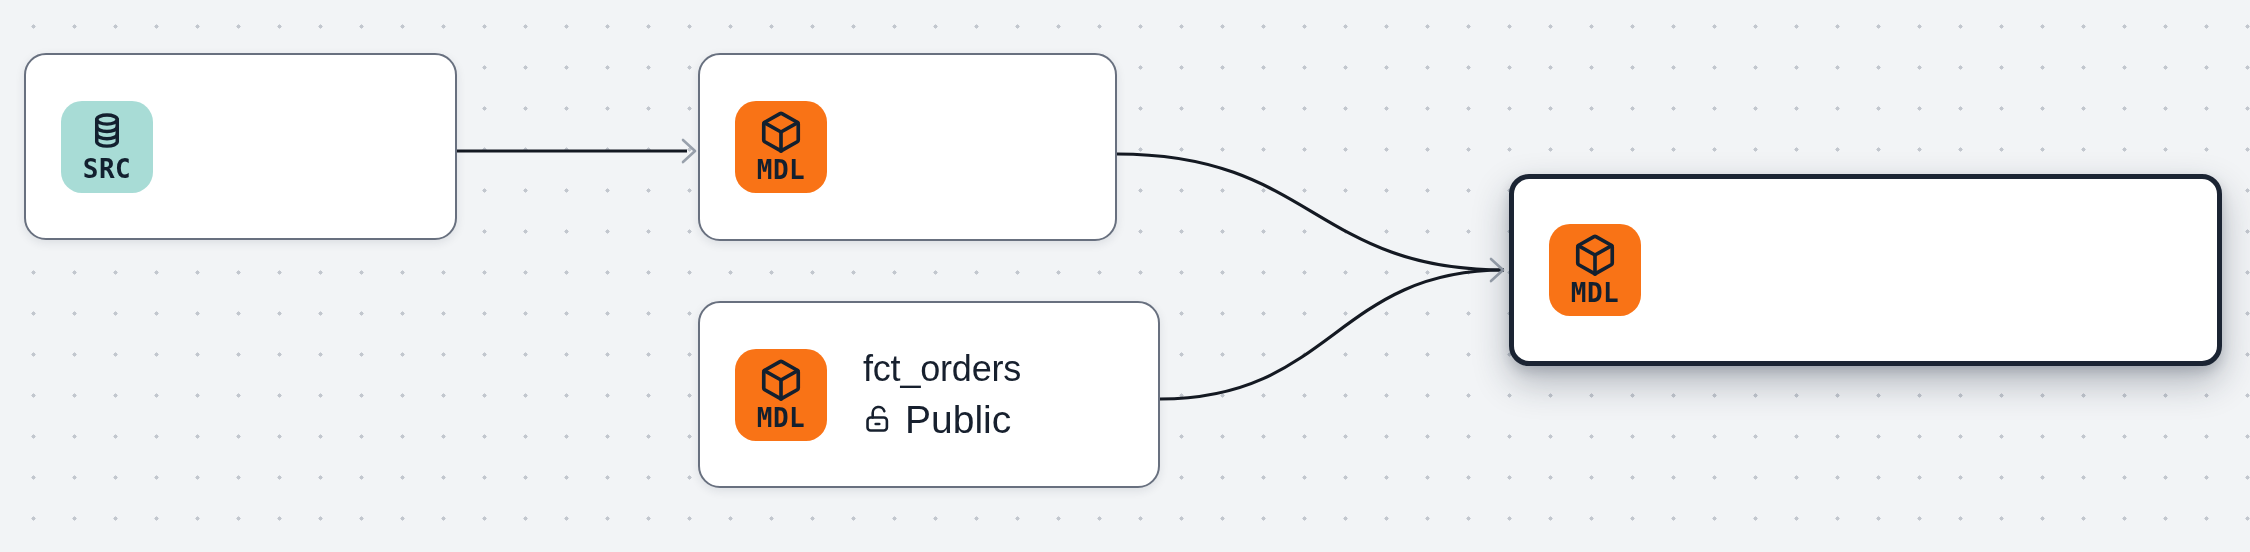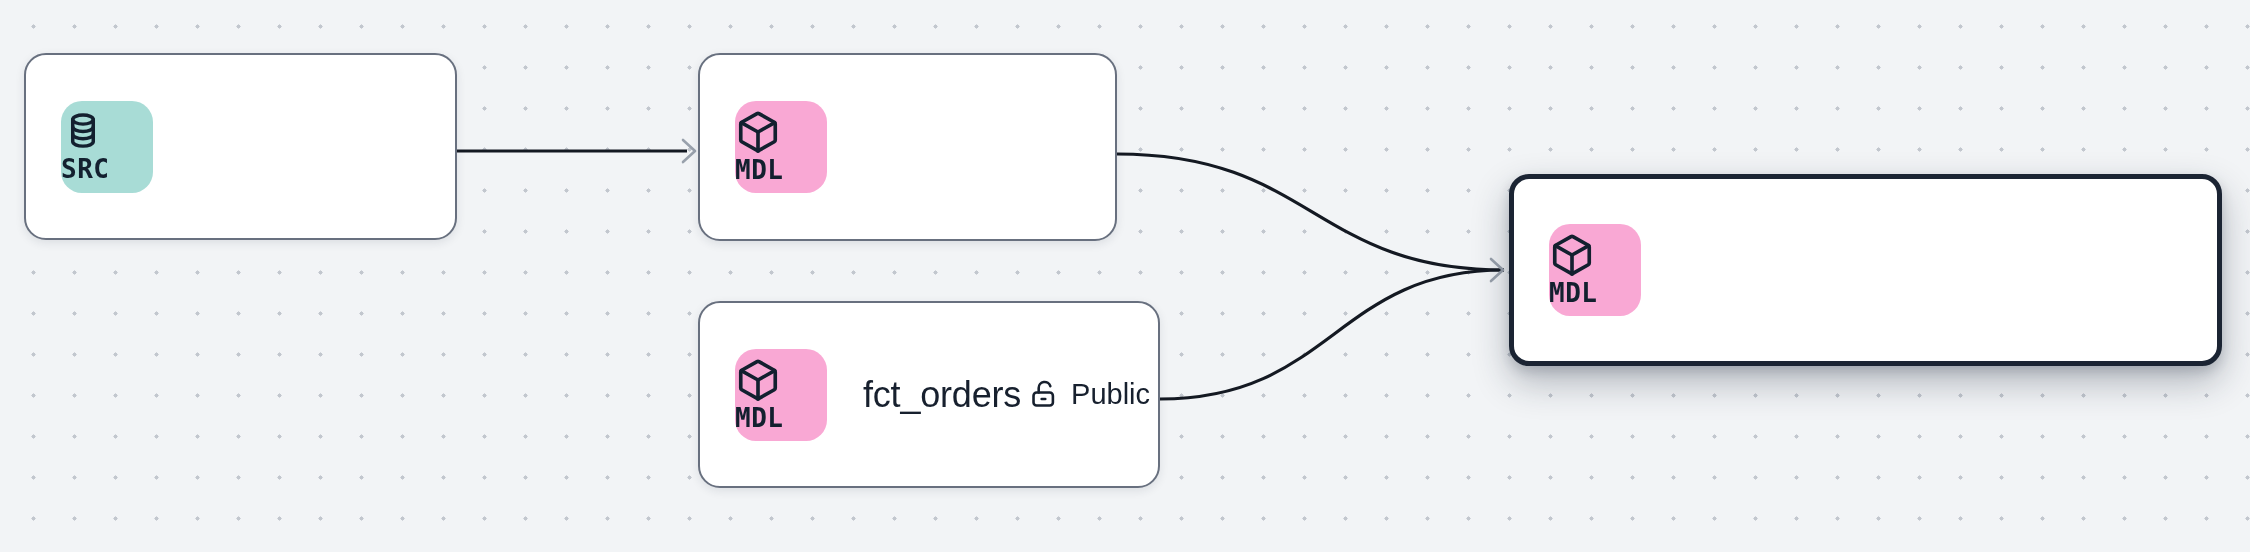--- a/index.html
+++ b/index.html
@@ -51,57 +51,57 @@
     border-radius: 20px;
     box-shadow: 0 16px 36px rgba(25,35,55,0.30), 0 5px 12px rgba(25,35,55,0.16);
   }
   .badge {
     width: 92px;
     height: 92px;
     border-radius: 21px;
     flex: 0 0 auto;
     display: flex;
     flex-direction: column;
-    align-items: flex-start;
+    align-items: center;
     justify-content: center;
     color: #13202f;
   }
   .badge.src { background: #a8dcd6; }
-  .badge.mdl { background: #f9a8d4; }
+  .badge.mdl { background: #f97316; }
   .badge svg { display: block; }
   .badge-label {
     font-family: "DejaVu Sans Mono", "Liberation Mono", monospace;
     font-size: 26px;
     font-weight: 600;
     letter-spacing: 0.5px;
     line-height: 1.05;
     margin-top: 2px;
     color: #13202f;
   }
   .node-title {
     font-size: 36px;
     font-weight: 400;
     color: #17202e;
     white-space: nowrap;
     letter-spacing: -0.2px;
   }
   .text-col {
     display: flex;
-    flex-direction: row;
+    flex-direction: column;
     justify-content: flex-end;
     gap: 8px;
   }
   .access-row {
     display: flex;
     align-items: center;
     gap: 11px;
     color: #17202e;
   }
   .access-label {
-    font-size: 29px;
+    font-size: 39px;
     font-weight: 400;
     color: #17202e;
   }
 </style>
 </head>
 <body>
 
 <div class="canvas">
 
   <svg class="edge-layer" viewBox="0 0 2250 552">

